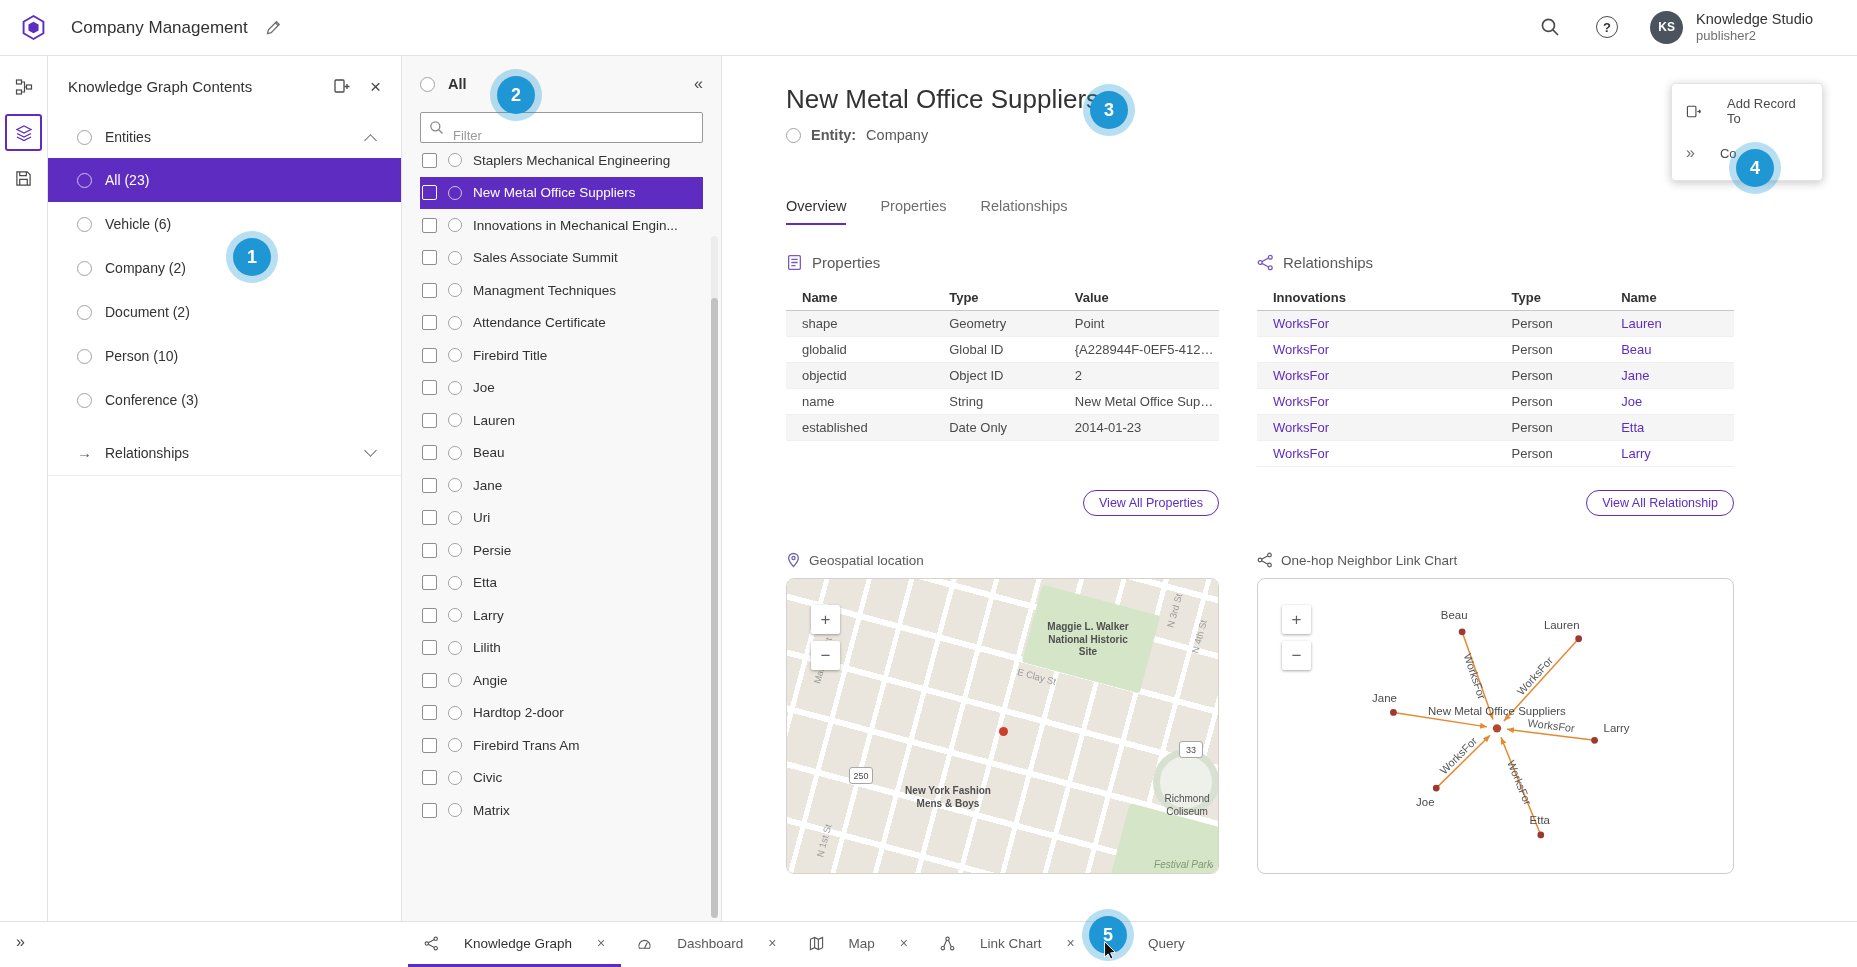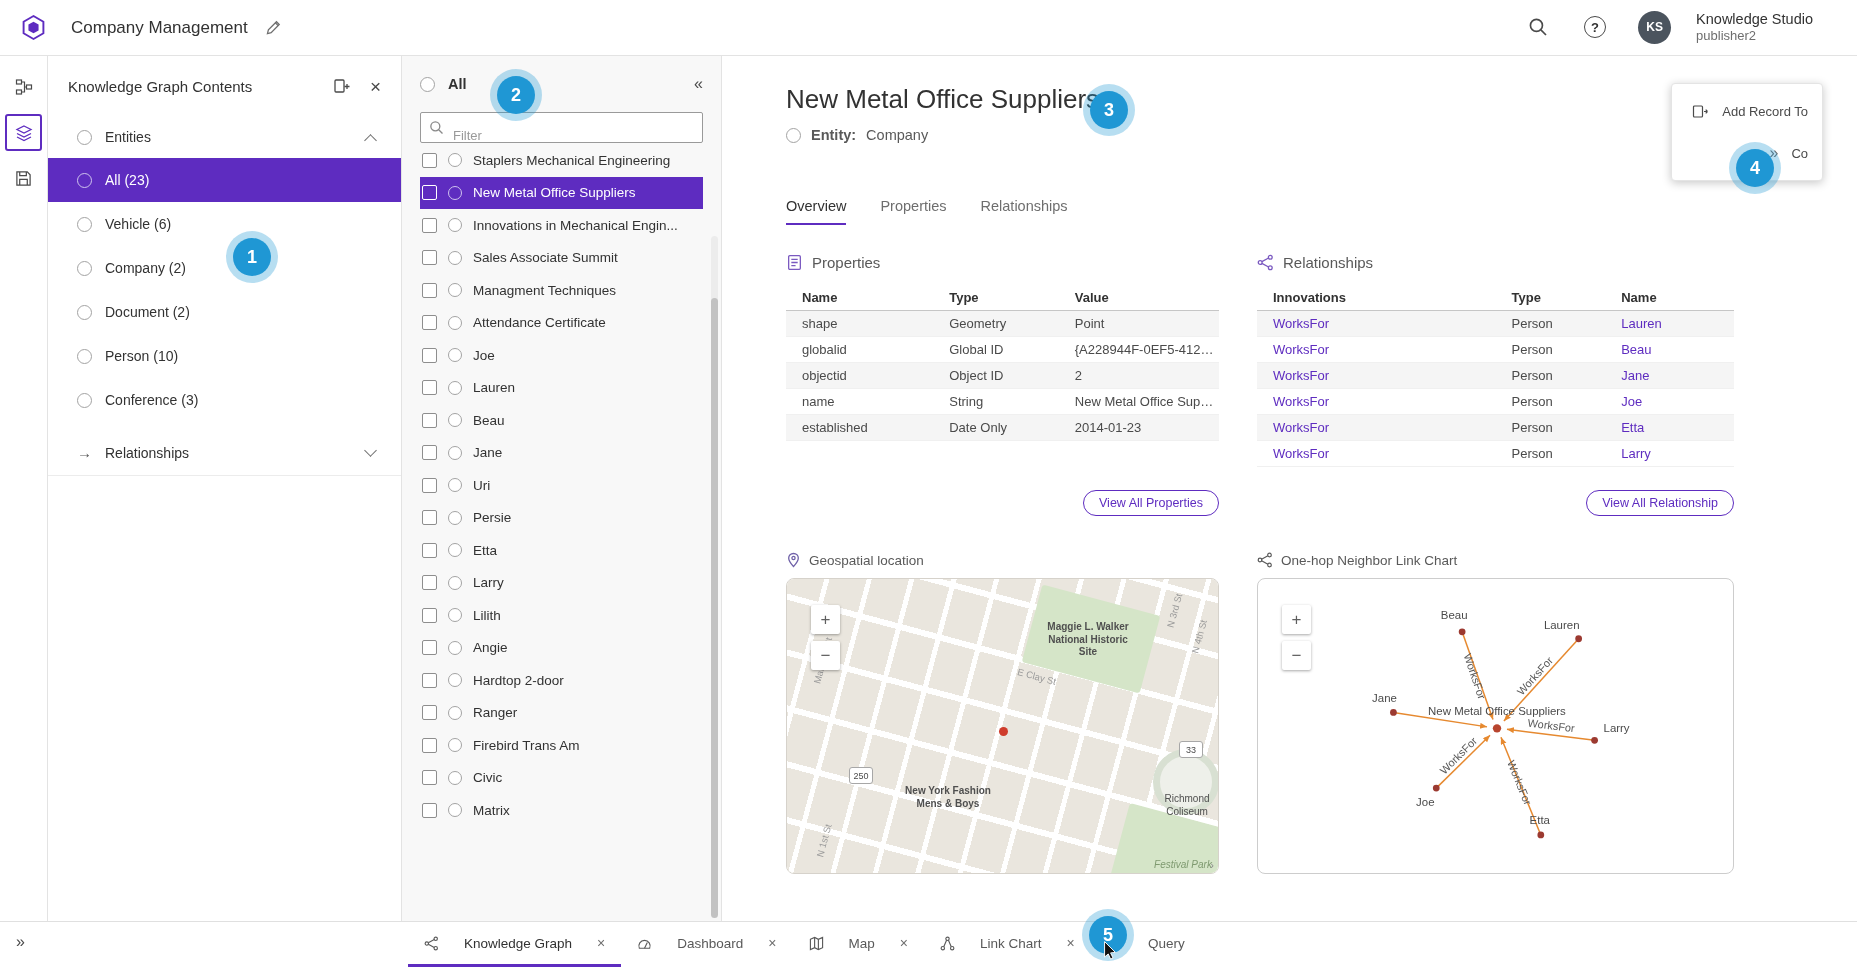--- a/index.html
+++ b/index.html
@@ -12,21 +12,21 @@
             padding:0 44px 0 20px; z-index:20; }
   .logo { width:28px; height:28px; margin-right:23px; display:flex; align-items:center; }
   .doc-title { font-size:17px; font-weight:500; color:#323232; }
   .icon-btn { display:flex; align-items:center; justify-content:center; width:28px; height:28px;
               color:#4a4a4a; cursor:pointer; }
   .topbar .icon-btn.edit { margin-left:12px; }
   .topbar-right { margin-left:auto; display:flex; align-items:center; gap:32px; }
   .help-circle { width:22px; height:22px; border:1.7px solid #4a4a4a; border-radius:50%;
                  font-size:13px; font-weight:700; display:flex; align-items:center;
                  justify-content:center; cursor:pointer; }
-  .user-block { display:flex; align-items:center; gap:25px; }
+  .user-block { display:flex; align-items:center; gap:13px; }
   .avatar { width:33px; height:33px; border-radius:50%; background:#4b545e; color:#fff;
             font-size:12px; font-weight:700; display:flex; align-items:center;
             justify-content:center; cursor:pointer; }
   .brand-block { line-height:1.3; }
   .brand-name { font-size:14.5px; color:#323232; }
   .brand-user { font-size:13px; color:#6e6e6e; }
 
   
   .mid { position:absolute; top:56px; bottom:46px; left:0; right:0; display:flex; }
 
@@ -161,22 +161,22 @@
           font-size:17px; color:#5f5f5f; cursor:pointer; }
 
   .chart-svg { position:absolute; inset:0; font-family:"Liberation Sans",sans-serif; }
   .chart-svg text { font-size:11.5px; fill:#4a4a4a; }
   .chart-svg text.elabel { font-size:11px; fill:#5a5a5a; }
 
   
   .ctx-menu { position:absolute; right:34px; top:83px; width:152px; background:#fff;
               border:1px solid #e4e4e4; border-radius:4px; box-shadow:0 2px 10px rgba(0,0,0,.22);
               padding:6px 0; z-index:25; }
-  .menu-item { height:42px; display:flex; align-items:center; gap:13px; padding:0 14px;
-               font-size:13px; color:#4a4a4a; cursor:pointer;justify-content:flex-end; }
+  .menu-item { height:42px; display:flex; align-items:center; gap:25px; padding:0 14px;
+               font-size:13px; color:#4a4a4a; cursor:pointer; }
   .menu-item .dbl-chev { color:#6e6e6e; }
 
   
   .bottombar { position:absolute; left:0; right:0; bottom:0; height:46px; background:#fff;
                border-top:1px solid #e0e0e0; z-index:15; }
   .expand-rail { position:absolute; left:16px; top:11px; font-size:16px; color:#4a4a4a;
                  cursor:pointer; }
   .btabs { position:absolute; left:408px; top:0; height:100%; display:flex; }
   .btab { display:flex; align-items:center; gap:25px; padding:0 16px; font-size:13.5px;
           color:#595959; cursor:pointer; border-bottom:3px solid transparent; }
@@ -362,20 +362,25 @@
             <span class="circle"></span>
             <span>Managment Techniques</span>
           </div>
 
           <div class="l-item">
             <span class="checkbox"></span>
             <span class="circle"></span>
             <span>Attendance Certificate</span>
           </div>
 
+          <div class="l-item">
+            <span class="checkbox"></span>
+            <span class="circle"></span>
+            <span>Firebird Title</span>
+          </div>
 
           <div class="l-item">
             <span class="checkbox"></span>
             <span class="circle"></span>
             <span>Joe</span>
           </div>
 
           <div class="l-item">
             <span class="checkbox"></span>
             <span class="circle"></span>
@@ -429,25 +434,20 @@
             <span class="circle"></span>
             <span>Angie</span>
           </div>
 
           <div class="l-item">
             <span class="checkbox"></span>
             <span class="circle"></span>
             <span>Hardtop 2-door</span>
           </div>
 
-          <div class="l-item">
-            <span class="checkbox"></span>
-            <span class="circle"></span>
-            <span>Ranger</span>
-          </div>
 
           <div class="l-item">
             <span class="checkbox"></span>
             <span class="circle"></span>
             <span>Firebird Trans Am</span>
           </div>
 
           <div class="l-item">
             <span class="checkbox"></span>
             <span class="circle"></span>

